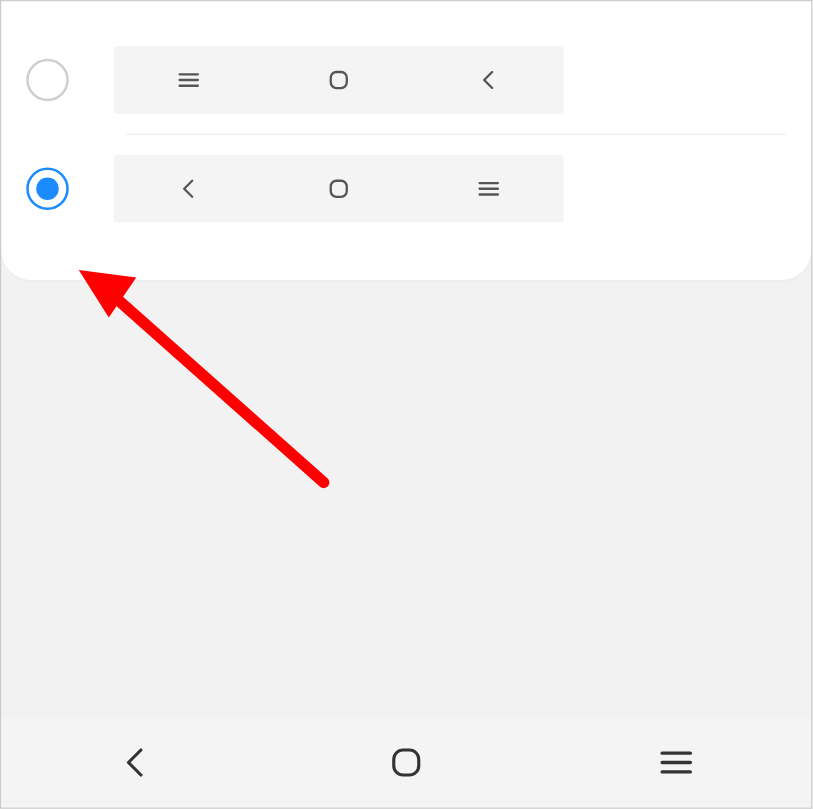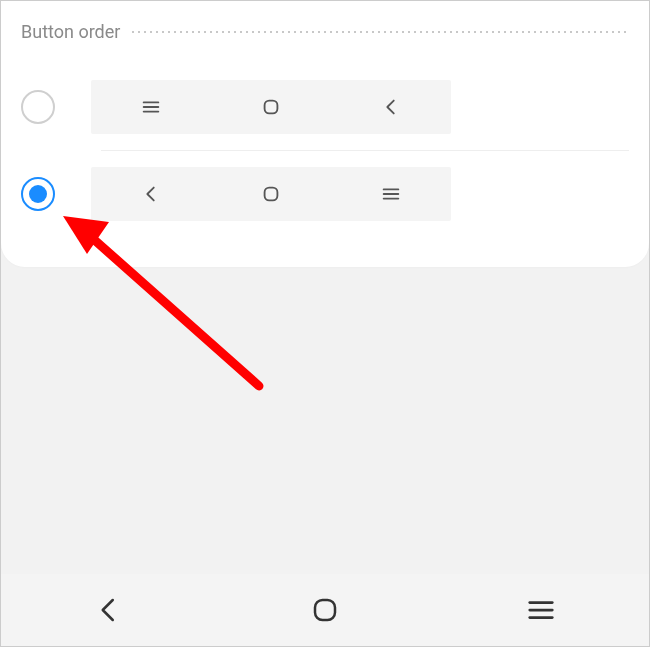--- a/index.html
+++ b/index.html
@@ -106,24 +106,20 @@
       position: absolute;
       left: 58px;
       top: 195px;
       pointer-events: none;
     }
   </style>
 </head>
 <body>
 
 <div class="card">
-  <div class="section-header">
-    <span class="section-title">Button order</span>
-    <span class="dotted"></span>
-  </div>
 
   <div class="option-row">
     <div class="radio unselected"></div>
     <div class="nav-preview">
       <span class="nav-icon">
         <svg width="22" height="22" viewBox="0 0 24 24" fill="none" stroke="currentColor" stroke-width="2" stroke-linecap="round">
             <line x1="4" y1="7" x2="20" y2="7"></line>
             <line x1="4" y1="12" x2="20" y2="12"></line>
             <line x1="4" y1="17" x2="20" y2="17"></line>
           </svg>

